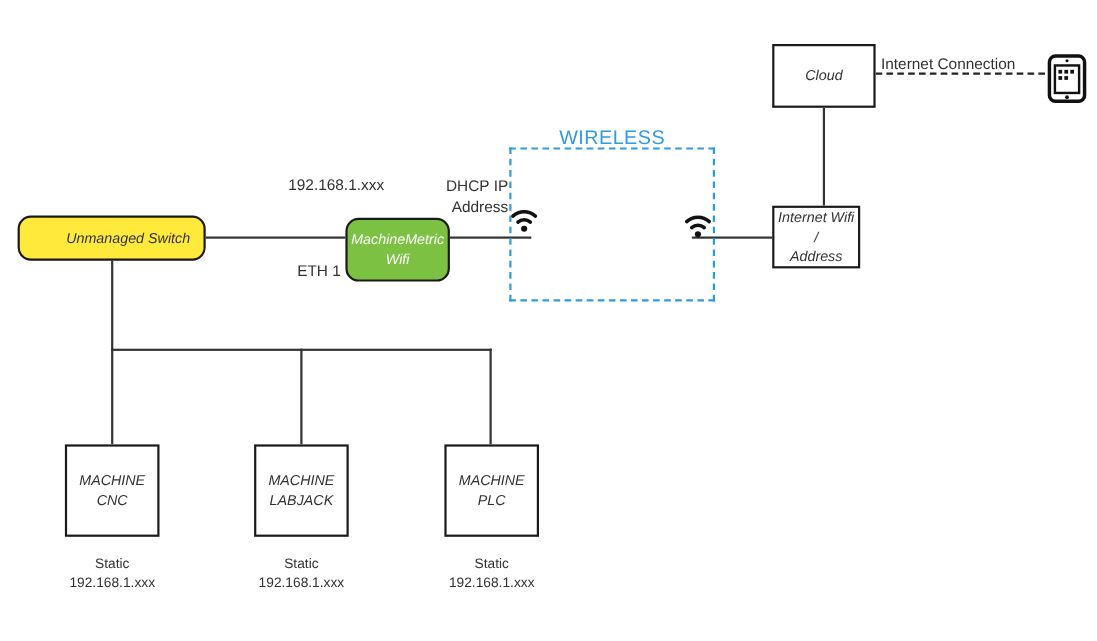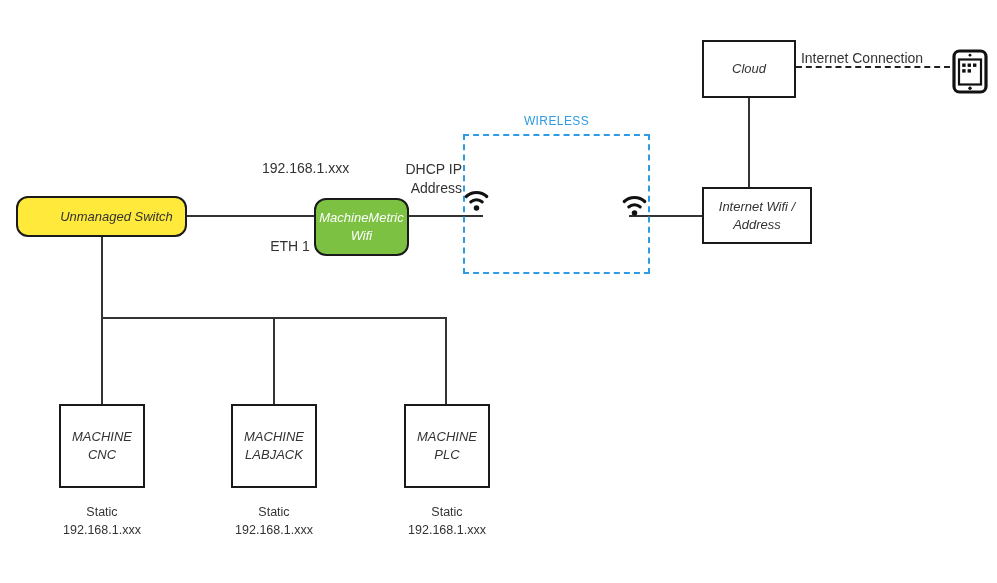--- a/index.html
+++ b/index.html
@@ -24,21 +24,21 @@
         background:#ffffff;border:2px solid var(--border);box-sizing:border-box;
         font-size:13px;line-height:1.35;text-align:center;font-style:italic;}
   .node-switch{background:var(--switch-fill);border-radius:12px;font-size:13px;}
   .node-edge{background:var(--edge-fill);color:#ffffff;}
   .zone-wireless{position:absolute;border:2px dashed var(--wireless-accent);box-sizing:border-box;background:transparent;}
 
   
   .lbl{position:absolute;font-size:14px;line-height:1.35;color:var(--text);}
   .lbl-center{text-align:center;}
   .lbl-right{text-align:right;}
-  .lbl-wireless{color:var(--wireless-accent);font-size:12px;letter-spacing:.4px;text-align:center;}
+  .lbl-wireless{color:var(--wireless-accent);font-size:18px;letter-spacing:.4px;text-align:center;}
 
   .machine-caption{position:absolute;text-align:center;font-size:12.5px;line-height:1.45;}
 
   .icon{position:absolute;}
   svg{display:block;}
 </style>
 </head>
 <body>
 
 <div class="canvas">
@@ -59,21 +59,21 @@
 
   <div class="node node-switch" style="left:16px;top:196px;width:171px;height:41px;padding-left:30px;">
     <span>Unmanaged Switch</span>
   </div>
 
   <div class="node node-edge" style="left:314px;top:198px;width:95px;height:58px;border-radius:12px;">
     <span>MachineMetric</span>
     <span>Wifi</span>
   </div>
 
-  <div class="node" style="left:702px;top:187px;width:110px;height:57px;">
+  <div class="node" style="left:702px;top:187px;width:80px;height:57px;">
     <span>Internet Wifi /</span>
     <span>Address</span>
   </div>
 
   <div class="node" style="left:702px;top:40px;width:94px;height:58px;">
     <span>Cloud</span>
   </div>
 
   <div class="lbl lbl-center" style="left:262px;top:159px;width:85px;">192.168.1.xxx</div>
   <div class="lbl lbl-right" style="left:268px;top:237px;width:44px;text-align:center;">ETH 1</div>

